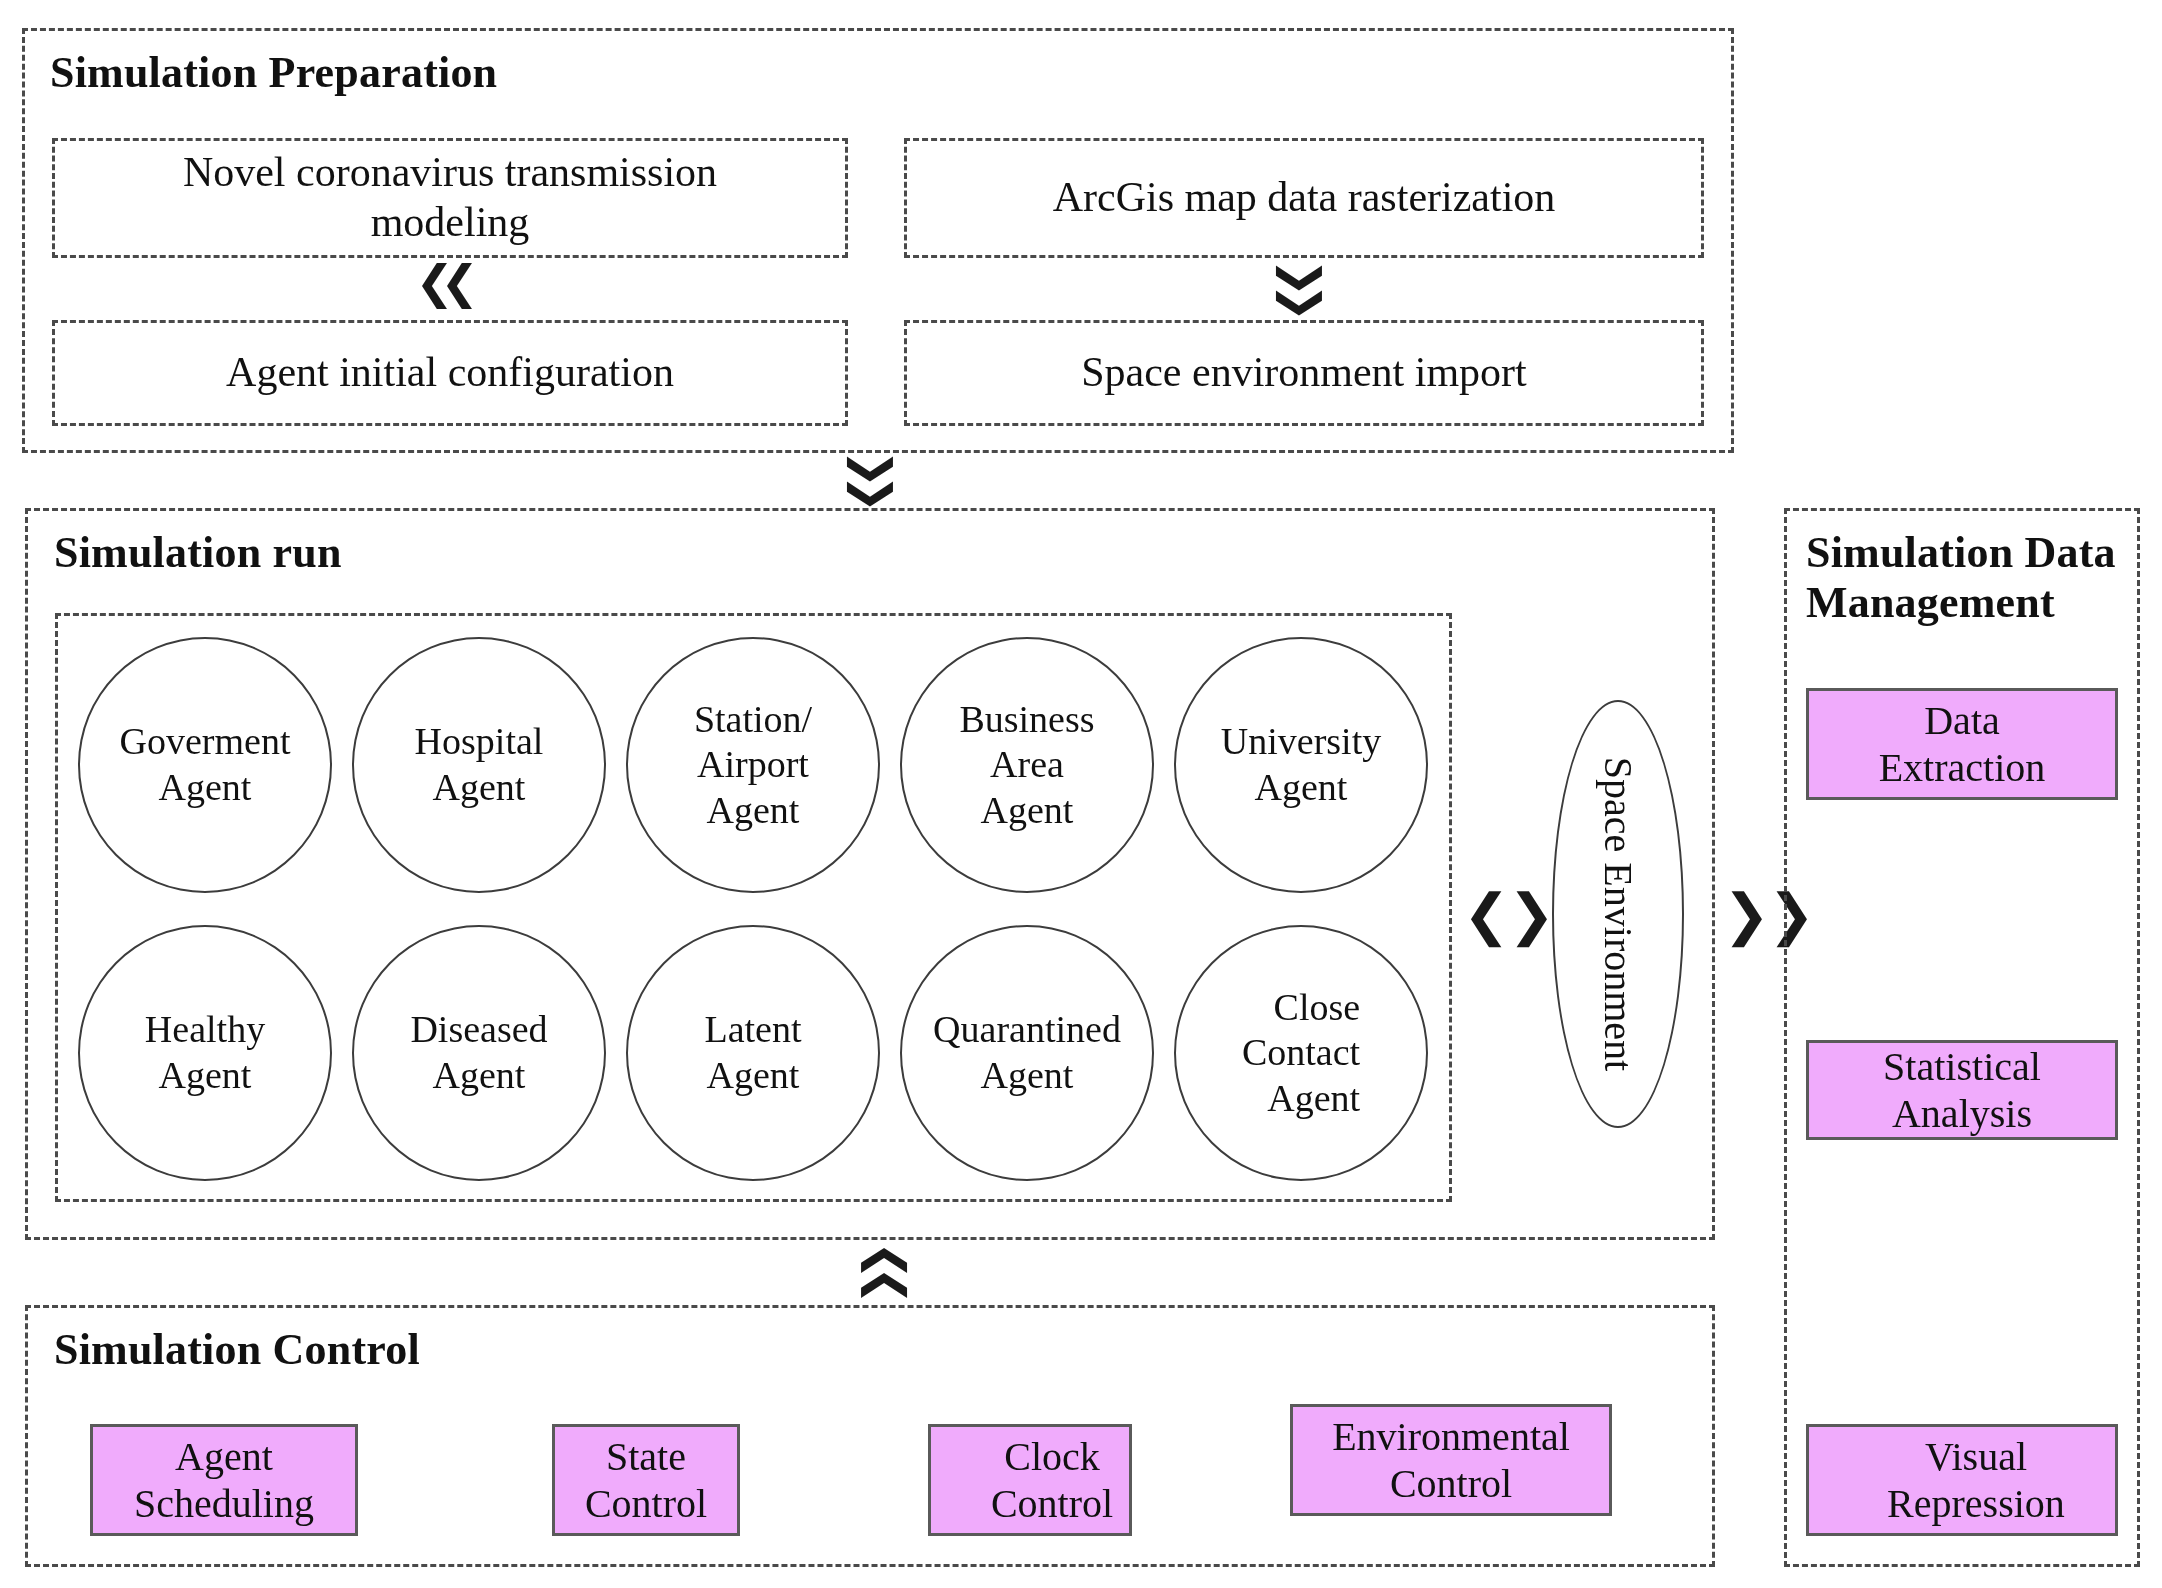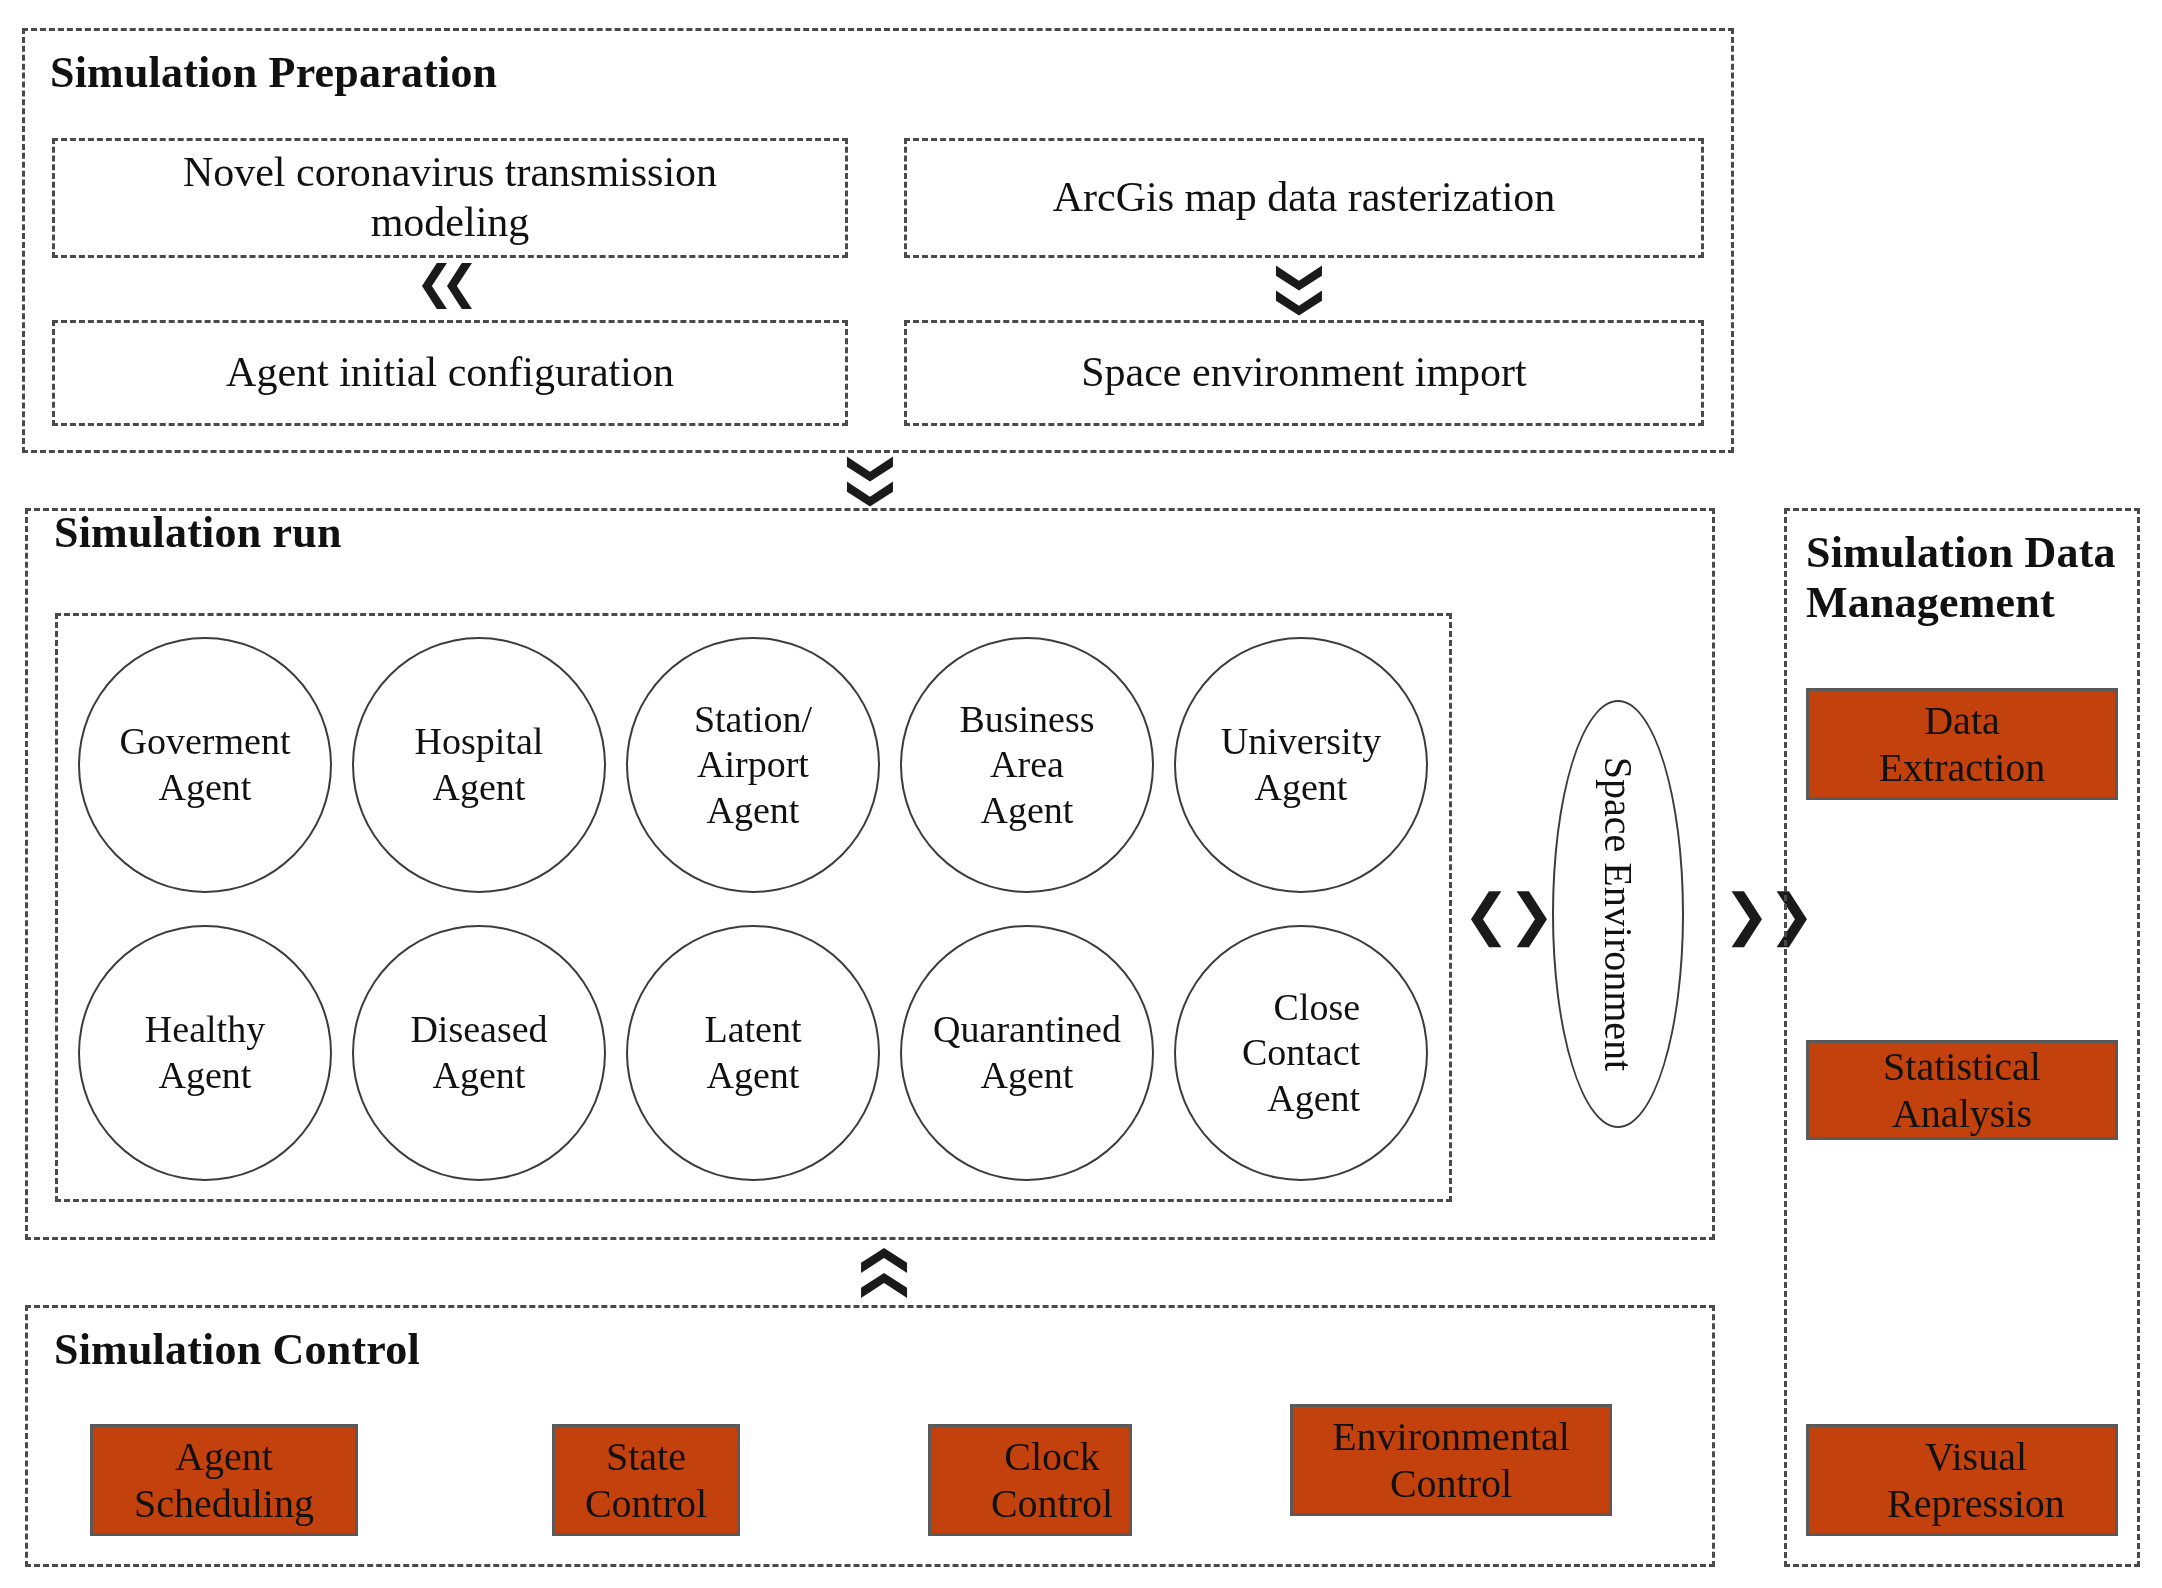--- a/index.html
+++ b/index.html
@@ -52,21 +52,21 @@
     position: absolute;
     border: 3px solid #5a5a5a;
     box-sizing: border-box;
     display: flex;
     align-items: center;
     justify-content: center;
     text-align: center;
     font-size: 40px;
     line-height: 1.18;
     white-space: pre-line;
-    background: #c2410c;
+    background: #f0abfc;
   }
 
   
   .agent-circle {
     position: absolute;
     border: 2px solid #3c3c3c;
     border-radius: 50%;
     box-sizing: border-box;
     display: flex;
     align-items: center;
@@ -152,21 +152,21 @@
 
   <div class="dbox" style="left:904px; top:320px; width:800px; height:106px;">Space environment import</div>
 
   <div class="arrow arrow-down" style="left:833px; top:448px; width:80px; height:64px;">
     <span style="transform:rotate(90deg);display:block;">❯</span>
     <span style="transform:rotate(90deg);display:block;">❯</span>
   </div>
 
   <div class="panel" style="left:25px; top:508px; width:1690px; height:732px;"></div>
 
-  <div class="panel-title" style="left:54px; top:508px; width:700px;">Simulation run</div>
+  <div class="panel-title" style="left:54px; top:528px; width:700px;">Simulation run</div>
 
   <div class="panel" style="left:55px; top:613px; width:1397px; height:589px; border-width:3px; border-style:dashed;"></div>
 
   <div class="agent-circle" style="left:78px; top:637px; width:254px; height:256px;">Goverment
 Agent</div>
   <div class="agent-circle" style="left:352px; top:637px; width:254px; height:256px;">Hospital
 Agent</div>
   <div class="agent-circle" style="left:626px; top:637px; width:254px; height:256px;">Station/
 Airport
 Agent</div>

